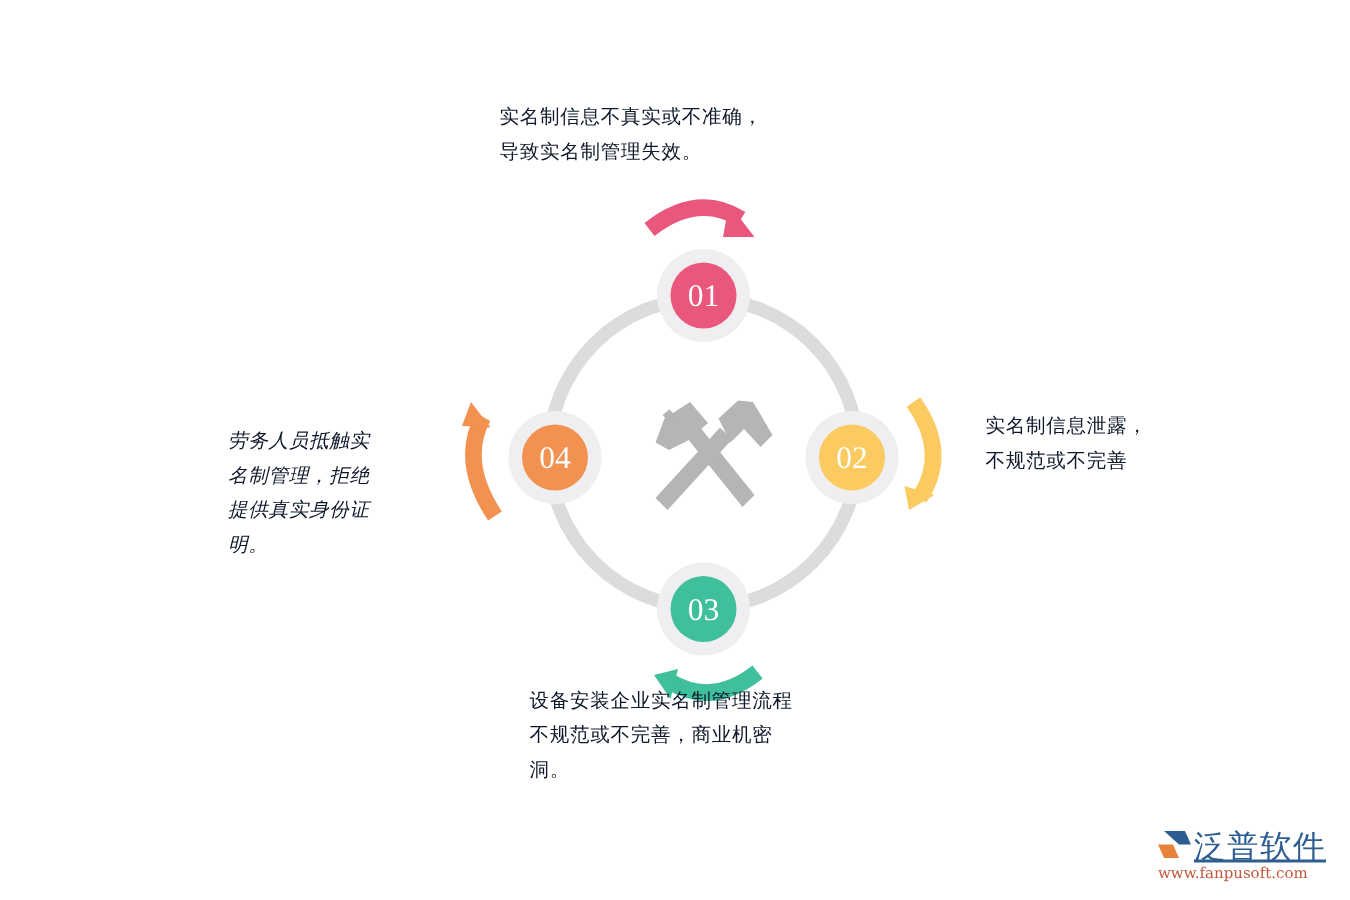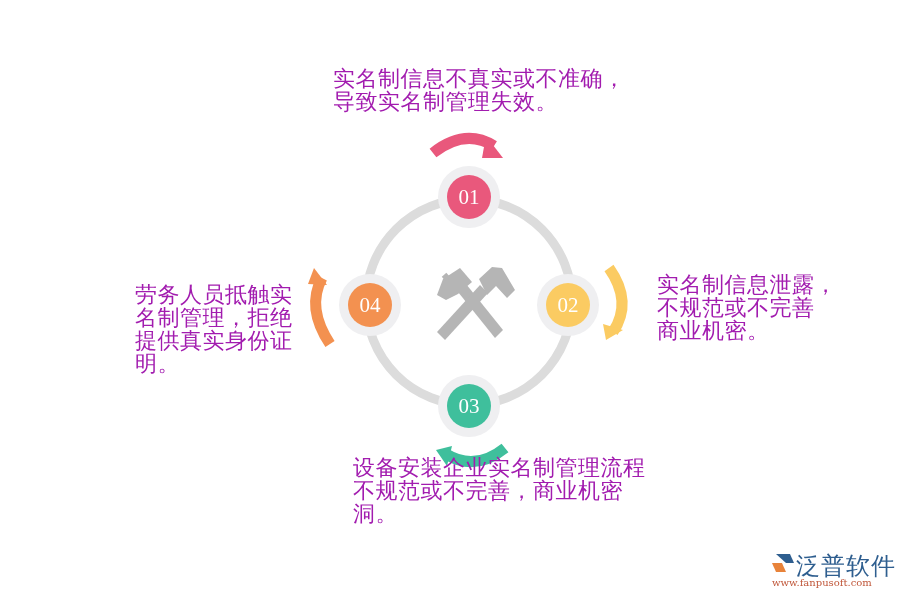--- a/index.html
+++ b/index.html
@@ -1,22 +1,22 @@
 <!DOCTYPE html>
 <html><head>
 <meta charset="utf-8">
 <style>
   html, body { margin:0; padding:0; background:#ffffff; }
   body { width:900px; height:600px; position:relative; overflow:hidden;
          font-family: "DejaVu Serif", "Liberation Serif", serif; color:#555; }
-  .txt { position:absolute; font-size:22px; line-height:23px; color:#a21caf; letter-spacing:0.5px; }
+  .txt { position:absolute; font-size:13px; line-height:23px; color:#0f172a; letter-spacing:0.5px; }
   #diagram { position:absolute; left:0; top:0; }
   .num { font-family:"Liberation Serif", "DejaVu Serif", serif; font-size:21px; fill:#ffffff; }
   .logo { position:absolute; left:772px; top:550px; width:125px; height:45px; }
-  .logo-name { position:absolute; left:24px; top:0; font-family:"DejaVu Sans", sans-serif; font-size:24px; color:#2e5e8f; letter-spacing:1px; }
+  .logo-name { position:absolute; left:24px; top:0; font-family:"DejaVu Sans", sans-serif; font-size:21px; color:#2e5e8f; letter-spacing:1px;text-decoration:underline; }
   .logo-url { position:absolute; left:0; top:27px; font-family:"DejaVu Serif", serif; font-size:10px; color:#c0573a; }
 </style>
 </head>
 <body>
 
 <svg id="diagram" width="900" height="600" viewBox="0 0 900 600">
 
   <circle cx="469" cy="302" r="103" fill="none" stroke="#dcdcdc" stroke-width="9"></circle>
 
   <g>
@@ -71,30 +71,29 @@
 </svg>
 
 <div class="txt" style="left:333px; top:67px;">
   <div>实名制信息不真实或不准确，</div>
   <div>导致实名制管理失效。</div>
 </div>
 
 <div class="txt" style="left:657px; top:273px;">
   <div>实名制信息泄露，</div>
   <div>不规范或不完善</div>
-  <div>商业机密。</div>
 </div>
 
 <div class="txt" style="left:353px; top:456px;">
   <div>设备安装企业实名制管理流程</div>
   <div>不规范或不完善，商业机密</div>
   <div>洞。</div>
 </div>
 
-<div class="txt" style="left:135px; top:283px;">
+<div class="txt" style="left:152px; top:283px;font-style:italic;">
   <div>劳务人员抵触实</div>
   <div>名制管理，拒绝</div>
   <div>提供真实身份证</div>
   <div>明。</div>
 </div>
 
 <div class="logo">
   <svg width="22" height="22" viewBox="0 0 22 22" style="position:absolute; left:0; top:2px;">
     <polygon points="4,2 18,2 22,11 14,11" fill="#2e5e8f"></polygon>
     <polygon points="0,11 10,11 14,20 4,20" fill="#e8833a"></polygon>

